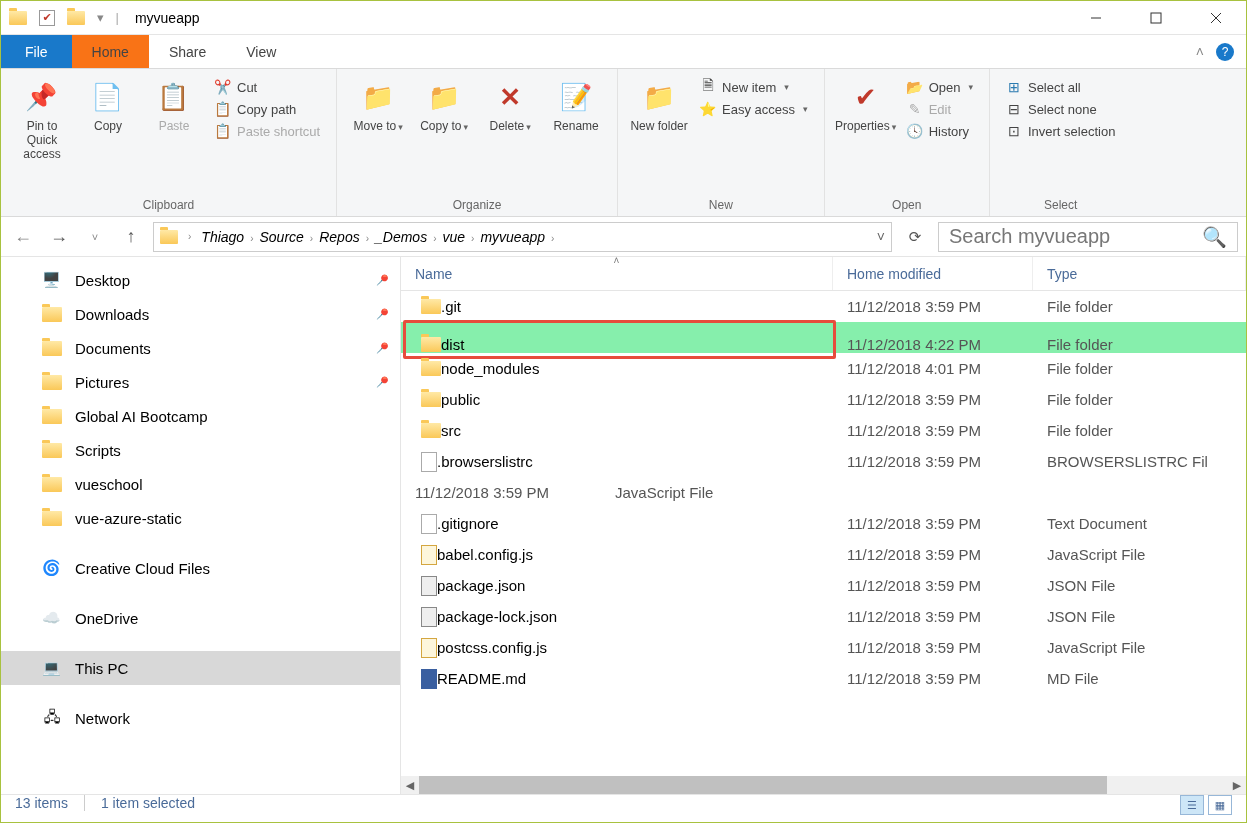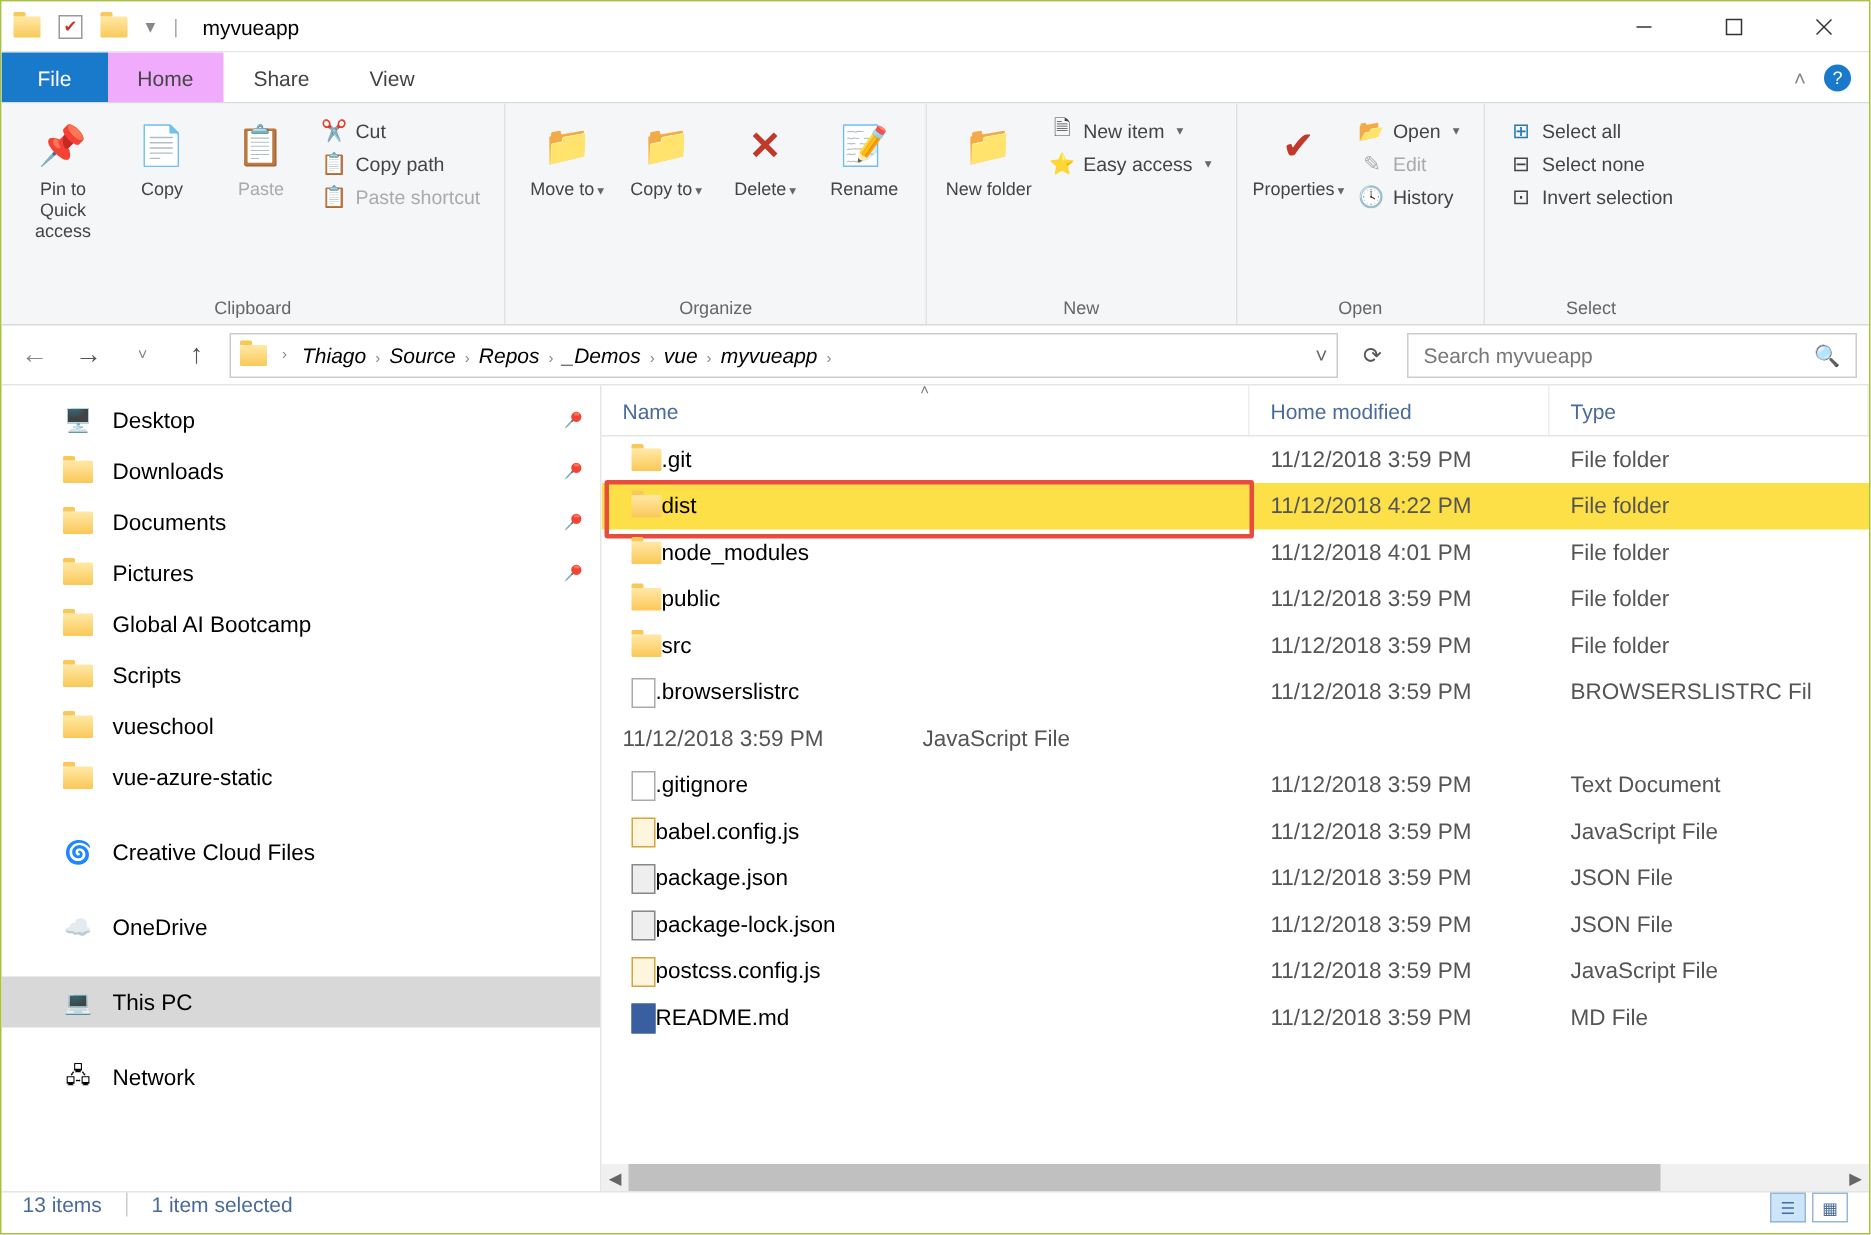--- a/index.html
+++ b/index.html
@@ -12,21 +12,21 @@
 .titlebar-icons .check-ico { width: 16px; height: 16px; border: 1px solid #999; display: flex; align-items: center; justify-content: center; color: #c0392b; font-size: 11px; }
 .titlebar-icons .bar { color: #888; }
 .titlebar .title { margin-left: 8px; font-size: 14px; }
 .winbtns { margin-left: auto; display: flex; }
 .winbtn { width: 60px; height: 34px; display: flex; align-items: center; justify-content: center; font-size: 14px; color: #333; }
 .winbtn svg { width: 12px; height: 12px; }
 
 .menubar { height: 34px; display: flex; align-items: stretch; background: #fff; border-bottom: 1px solid #dadada; }
 .menubar .file { background: #1979ca; color: #fff; padding: 0 24px; display: flex; align-items: center; font-size: 14px; }
 .menubar .tab { padding: 0 20px; display: flex; align-items: center; font-size: 14px; color: #444; }
-.menubar .tab.active { background: #f0abfc; }
+.menubar .tab.active { background: #f97316; }
 .menubar .right { margin-left: auto; display: flex; align-items: center; padding-right: 12px; gap: 12px; }
 .menubar .right .caret { color: #888; font-size: 14px; }
 .menubar .right .help { width: 18px; height: 18px; border-radius: 50%; background: #1979ca; color: #fff; display: flex; align-items: center; justify-content: center; font-size: 12px; }
 
 .ribbon { height: 148px; background: #f5f6f7; border-bottom: 1px solid #dadada; display: flex; }
 .ribbon-group { border-right: 1px solid #e2e2e2; display: flex; flex-direction: column; justify-content: space-between; padding: 6px 10px 2px; }
 .ribbon-group .buttons { display: flex; gap: 4px; flex: 1; }
 .ribbon-group .label { text-align: center; font-size: 12px; color: #666; padding: 4px 0 2px; }
 .big-btn { display: flex; flex-direction: column; align-items: center; justify-content: flex-start; width: 62px; padding: 4px 2px; text-align: center; font-size: 12px; color: #444; gap: 4px; }
 .big-btn .ico { width: 36px; height: 36px; display: flex; align-items: center; justify-content: center; font-size: 26px; }
@@ -40,21 +40,21 @@
 .navbar { height: 40px; display: flex; align-items: center; padding: 4px 8px; gap: 8px; border-bottom: 1px solid #e5e5e5; }
 .navbtn { width: 28px; height: 28px; display: flex; align-items: center; justify-content: center; color: #888; font-size: 18px; }
 .navbtn.enabled { color: #555; }
 .address { flex: 1; height: 30px; border: 1px solid #ccc; display: flex; align-items: center; padding: 0 6px; gap: 4px; font-size: 14px; }
 .address .folder-ico { width: 18px; height: 14px; background: linear-gradient(#ffe9a6, #fac858); border-radius: 1px; position: relative; margin-right: 4px; }
 .address .folder-ico:before { content: ""; position: absolute; top: -3px; left: 0; width: 8px; height: 3px; background: #fac858; border-radius: 1px 1px 0 0; }
 .address .crumb { padding: 0 4px; font-style: italic; }
 .address .sep { color: #888; font-size: 10px; padding: 0 2px; }
 .address .tail { margin-left: auto; display: flex; align-items: center; gap: 10px; color: #666; }
 .refresh { width: 30px; height: 30px; display: flex; align-items: center; justify-content: center; color: #555; font-size: 15px; }
-.search { width: 300px; height: 30px; border: 1px solid #ccc; display: flex; align-items: center; padding: 0 10px; color: #777; font-size: 14px; }
+.search { width: 300px; height: 30px; border: 1px solid #ccc; display: flex; align-items: center; padding: 0 10px; color: #777; font-size: 20px; }
 .search .mag { margin-left: auto; color: #555; }
 
 .content { flex: 1; display: flex; overflow: hidden; }
 .sidebar { width: 400px; border-right: 1px solid #e5e5e5; overflow-y: scroll; overflow-x: hidden; padding-top: 6px; position: relative; }
 .sidebar::-webkit-scrollbar { width: 18px; }
 .sidebar::-webkit-scrollbar-track { background: #f0f0f0; }
 .sidebar::-webkit-scrollbar-thumb { background: #c0c0c0; }
 .tree-item { display: flex; align-items: center; height: 34px; font-size: 15px; padding-right: 10px; }
 .tree-item.lvl0 { padding-left: 40px; }
 .tree-item.lvl1 { padding-left: 40px; }
@@ -70,21 +70,21 @@
 .columns .col { display: flex; align-items: center; padding: 0 14px; border-right: 1px solid #eee; }
 .col-name { flex: 0 0 432px; position: relative; }
 .col-name .sort-indicator { position: absolute; left: 50%; top: -2px; transform: translateX(-50%); font-size: 10px; color: #777; }
 .col-date { flex: 0 0 200px; }
 .col-type { flex: 1; }
 .rows { flex: 1; overflow: hidden; }
 .row { display: flex; height: 31px; align-items: center; font-size: 15px; }
 .row .c-name { flex: 0 0 432px; display: flex; align-items: center; padding-left: 20px; }
 .row .c-date { flex: 0 0 200px; padding-left: 14px; color: #555; }
 .row .c-type { flex: 1; padding-left: 14px; color: #555; white-space: nowrap; overflow: hidden; }
-.row.selected { background: #fde047; }
+.row.selected { background: #86efac; align-items: flex-end; }
 .row.highlight { position: relative; }
 .row.highlight::after { content: ""; position: absolute; left: 2px; top: -2px; width: 427px; height: 33px; border: 3px solid #e74c3c; border-radius: 2px; pointer-events: none; }
 .row .folder-ico { width: 20px; height: 15px; background: linear-gradient(#ffe9a6, #fac858); border-radius: 1px; position: relative; }
 .row .folder-ico:before { content: ""; position: absolute; top: -3px; left: 0; width: 8px; height: 3px; background: #fac858; border-radius: 1px 1px 0 0; }
 .row .file-ico { width: 16px; height: 20px; border: 1px solid #aaa; background: #fff; position: relative; }
 .row .file-ico.js { border-color: #d4a640; background: #fdf6dc; }
 .row .file-ico.json { border-color: #888; background: #eee; }
 .row .file-ico.md { background: #3a5fa0; border-color: #3a5fa0; }
 .hscroll { height: 18px; background: #f0f0f0; display: flex; align-items: center; }
 .hscroll .arrow { width: 18px; text-align: center; color: #666; font-size: 11px; }

